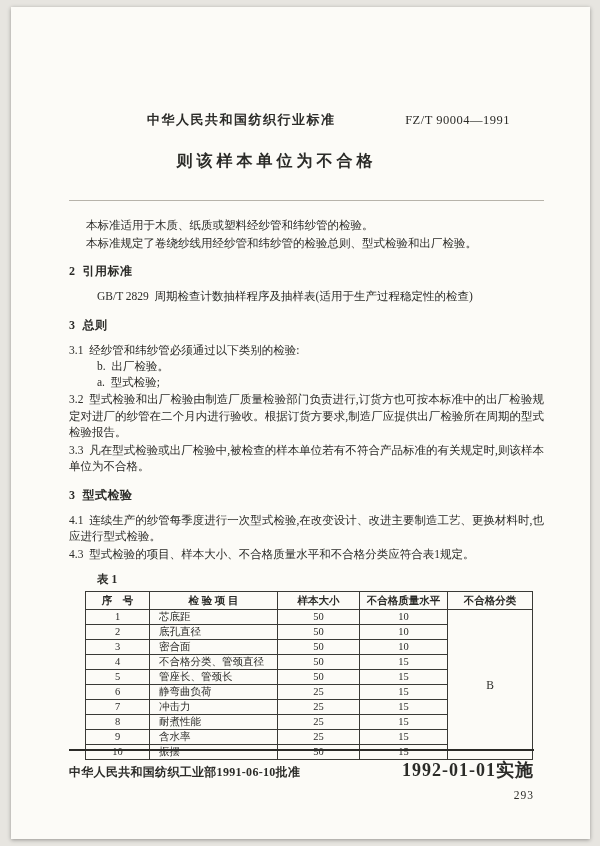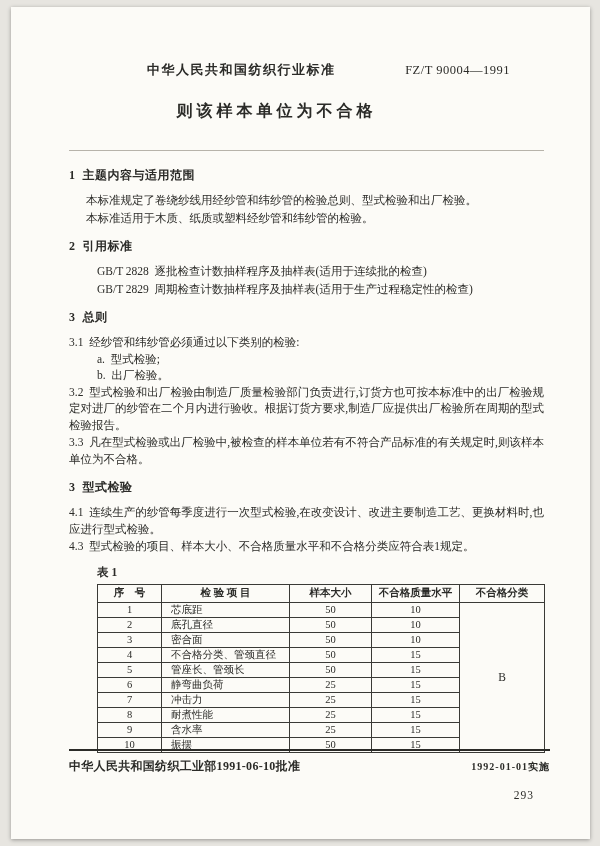--- a/index.html
+++ b/index.html
@@ -11,21 +11,21 @@
     overflow: hidden;
   }
   .page {
     position: absolute;
     left: 11px; top: 7px;
     width: 579px; height: 832px;
     background: #fcfbf7;
     box-shadow: 0 1px 4px rgba(0,0,0,.35);
     color: #2b2b28;
   }
-  .content { padding: 54px 46px 0 58px; }
+  .content { padding: 104px 46px 0 58px; }
 
   
   .std-row { display: flex; align-items: baseline; }
   .std-type {
     font-size: 13px; font-weight: bold; letter-spacing: 1.5px;
     margin-left: 78px; white-space: pre;
   }
   .std-num { margin-left: auto; margin-right: 34px; font-size: 12.5px; letter-spacing: .5px; }
   .doc-title {
     text-align: center; font-size: 16px; font-weight: bold;
@@ -46,75 +46,73 @@
   .p-ref { padding-left: 28px; }
   .p-sub { padding-left: 28px; line-height: 15px; }
 
   
   .tbl-caption {
     text-align: left; font-size: 11.5px; font-weight: bold;
     margin: 10px 0 4px 28px; white-space: pre;
   }
   table.t1 {
     border-collapse: collapse; table-layout: fixed;
-    margin-left: 28px; width: 447px;
+    margin-left: 16px; width: 447px;
     font-size: 10.5px;
   }
   table.t1 th, table.t1 td {
     border: 1px solid #3a3a36;
     padding: 1px 4px;
     text-align: center;
     height: 15px;
     line-height: 12px;
   }
   table.t1 th { font-weight: bold; height: 18px; white-space: pre; }
   table.t1 td.c-item { text-align: left; padding-left: 9px; }
   table.t1 td.c-class { vertical-align: middle; font-size: 11.5px; }
   col.w-no { width: 64px; } col.w-item { width: 128px; }
   col.w-sample { width: 82px; } col.w-level { width: 88px; }
   col.w-class { width: 85px; }
 
   
   .footer {
-    position: absolute; left: 58px; right: 40px; top: 742px;
+    position: absolute; left: 58px; right: 56px; top: 742px;
     border-top: 2px solid #2b2b28; padding-top: 7px;
     display: flex; align-items: baseline;
   }
   .approval { font-size: 12px; font-weight: bold; letter-spacing: .3px; white-space: pre; }
-  .implementation { margin-left: auto; font-size: 10px; font-weight: bold; letter-spacing: 1px; }
+  .implementation { margin-left: auto; font-size: 18px; font-weight: bold; letter-spacing: 1px; }
   .page-number {
     position: absolute; right: 56px; top: 782px;
     font-size: 11.5px; letter-spacing: 1px; margin-left: 26px;
   }
 </style>
 </head>
 <body>
 
 <div class="page">
   <div class="content">
 
     <div class="std-row">
       <span class="std-type">中华人民共和国纺织行业标准</span>
       <span class="std-num">FZ/T 90004—1991</span>
     </div>
     <div class="doc-title">则该样本单位为不合格</div>
     <hr class="header-rule">
 
-    <div class="sec-heading">1  主题内容与适用范围</div>
+    <div class="para p-indent">本标准适用于木质、纸质或塑料经纱管和纬纱管的检验。</div>
     <div class="para p-indent">本标准规定了卷绕纱线用经纱管和纬纱管的检验总则、型式检验和出厂检验。</div>
-    <div class="para p-indent">本标准适用于木质、纸质或塑料经纱管和纬纱管的检验。</div>
 
     <div class="sec-heading">2  引用标准</div>
-    <div class="para p-ref">GB/T 2828  逐批检查计数抽样程序及抽样表(适用于连续批的检查)</div>
     <div class="para p-ref">GB/T 2829  周期检查计数抽样程序及抽样表(适用于生产过程稳定性的检查)</div>
 
     <div class="sec-heading">3  总则</div>
     <div class="para">3.1  经纱管和纬纱管必须通过以下类别的检验:</div>
+    <div class="para p-sub">b.  出厂检验。</div>
     <div class="para p-sub">a.  型式检验;</div>
-    <div class="para p-sub">b.  出厂检验。</div>
     <div class="para">3.2  型式检验和出厂检验由制造厂质量检验部门负责进行,订货方也可按本标准中的出厂检验规定对进厂的纱管在二个月内进行验收。根据订货方要求,制造厂应提供出厂检验所在周期的型式检验报告。</div>
     <div class="para">3.3  凡在型式检验或出厂检验中,被检查的样本单位若有不符合产品标准的有关规定时,则该样本单位为不合格。</div>
 
     <div class="sec-heading">3  型式检验</div>
     <div class="para">4.1  连续生产的纱管每季度进行一次型式检验,在改变设计、改进主要制造工艺、更换材料时,也应进行型式检验。</div>
     <div class="para">4.3  型式检验的项目、样本大小、不合格质量水平和不合格分类应符合表1规定。</div>
 
     <div class="tbl-caption">表 1</div>
     <table class="t1">
       <colgroup>

